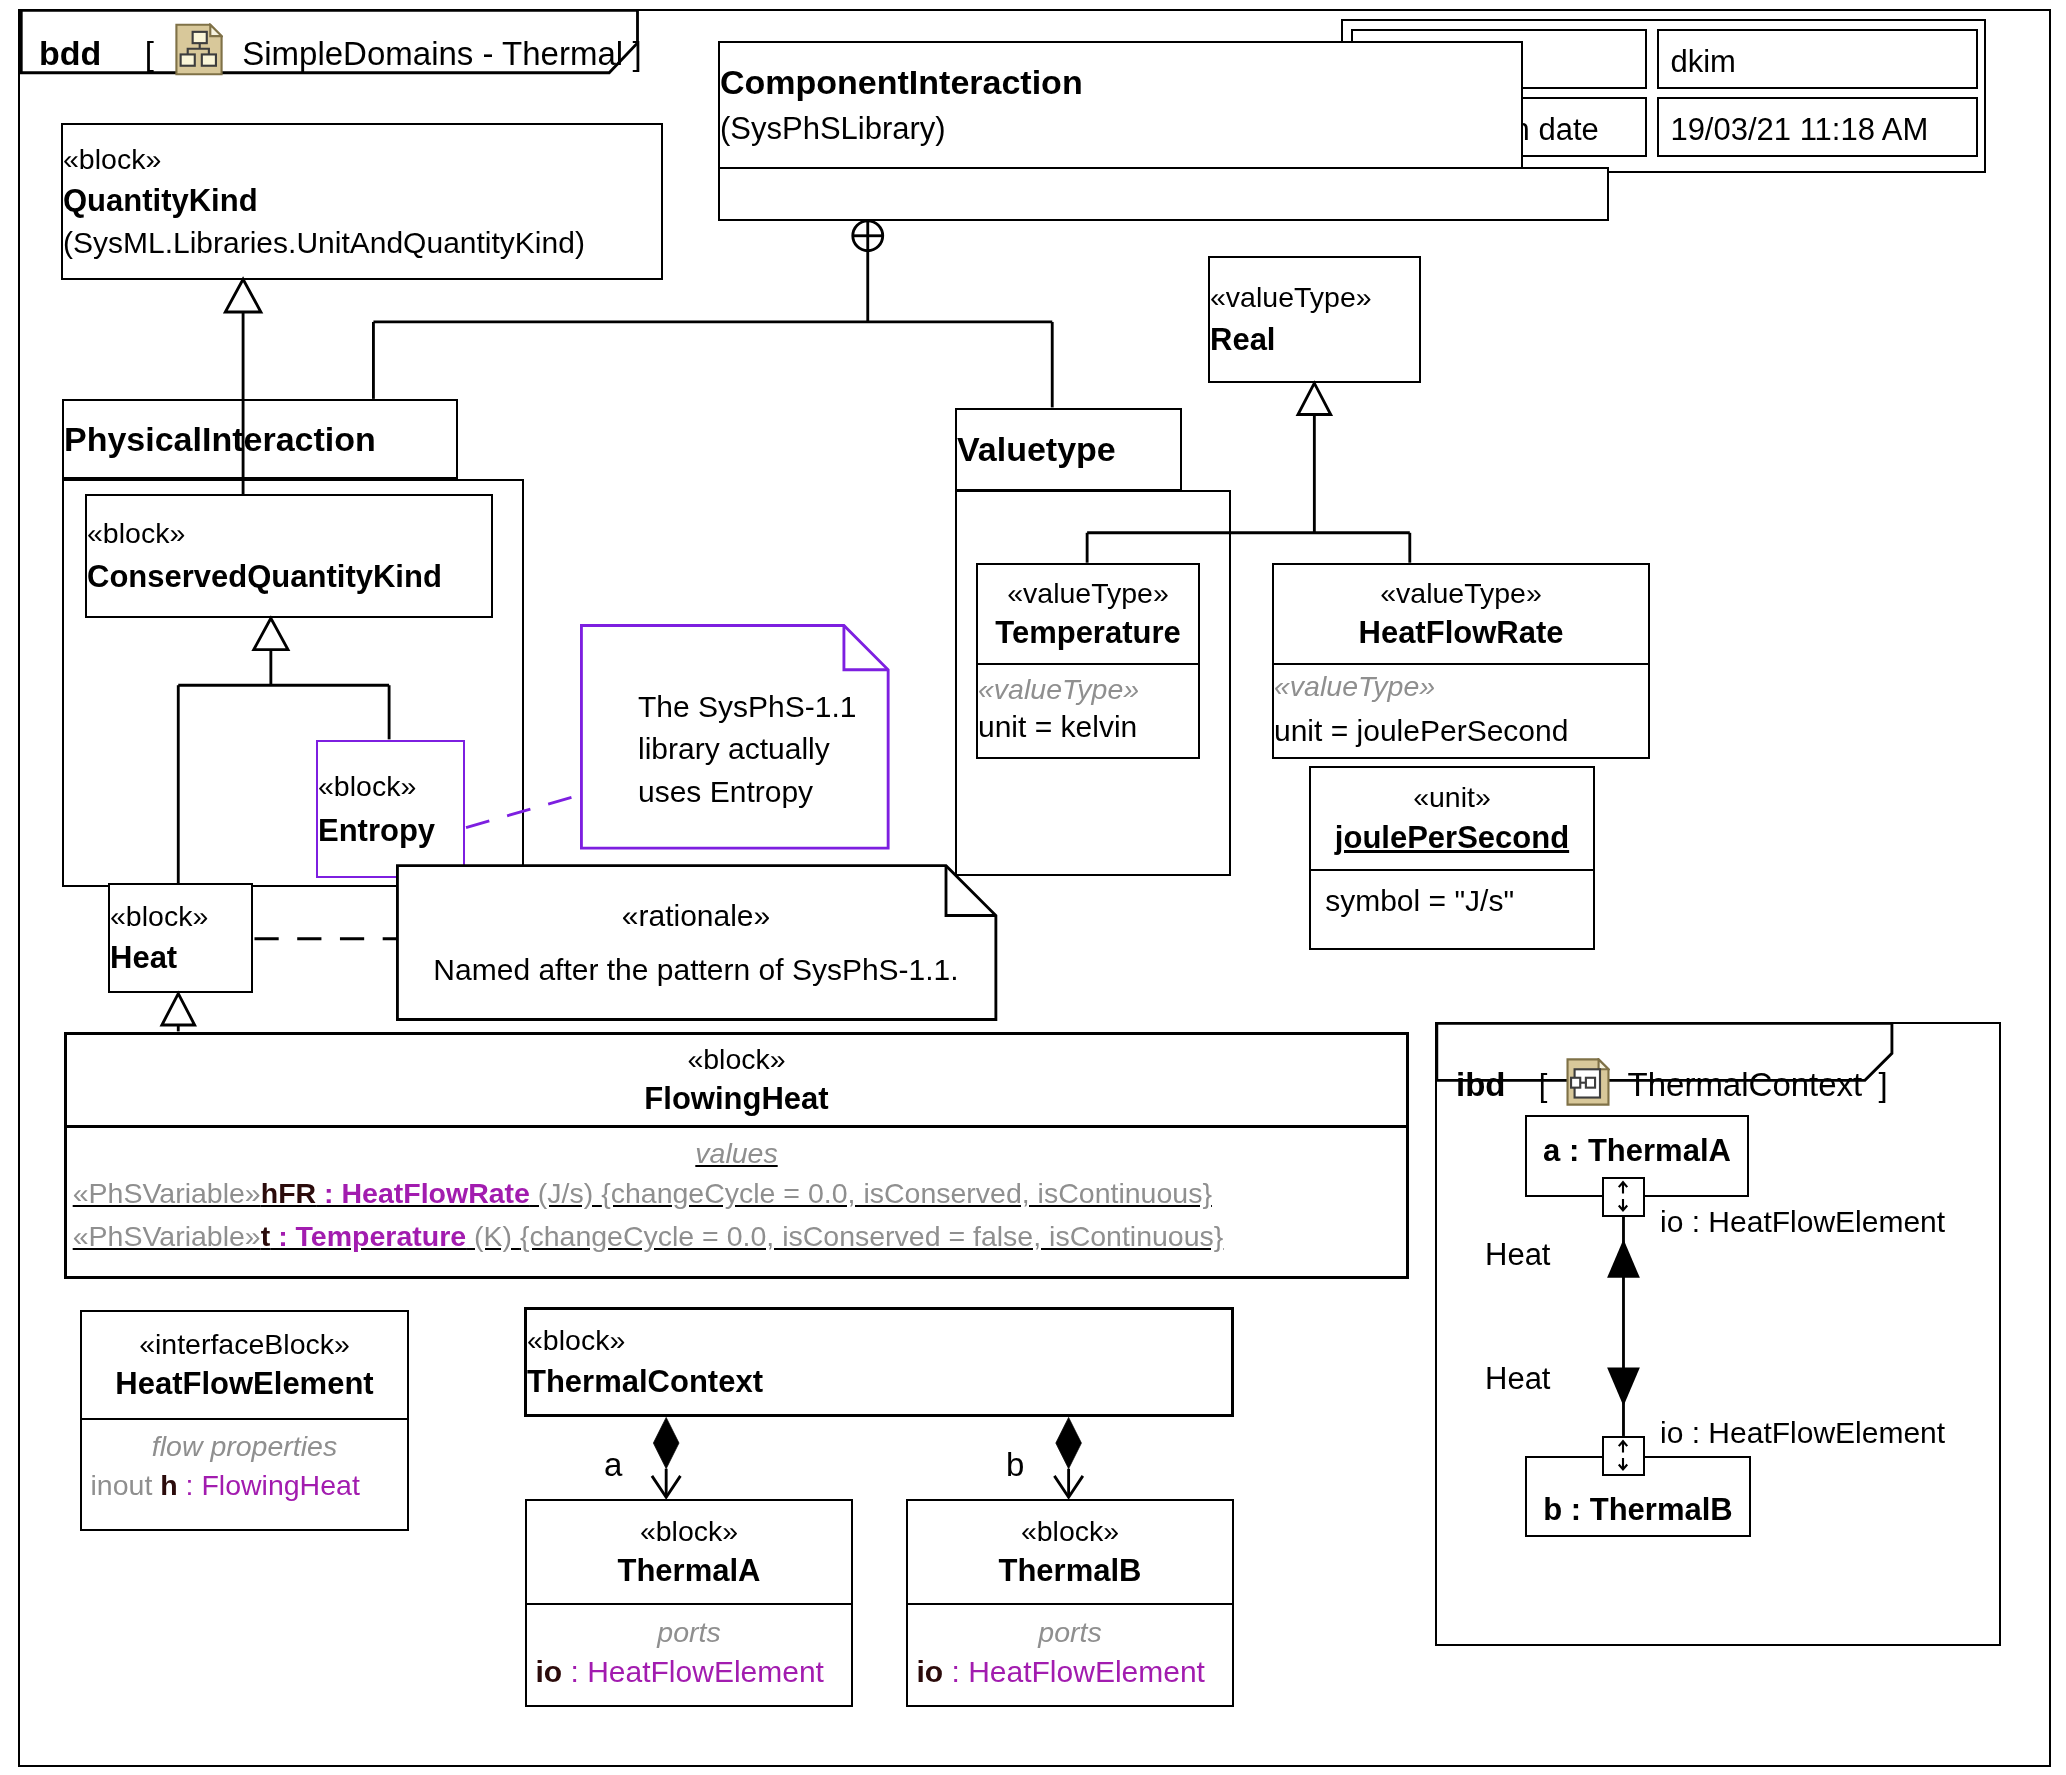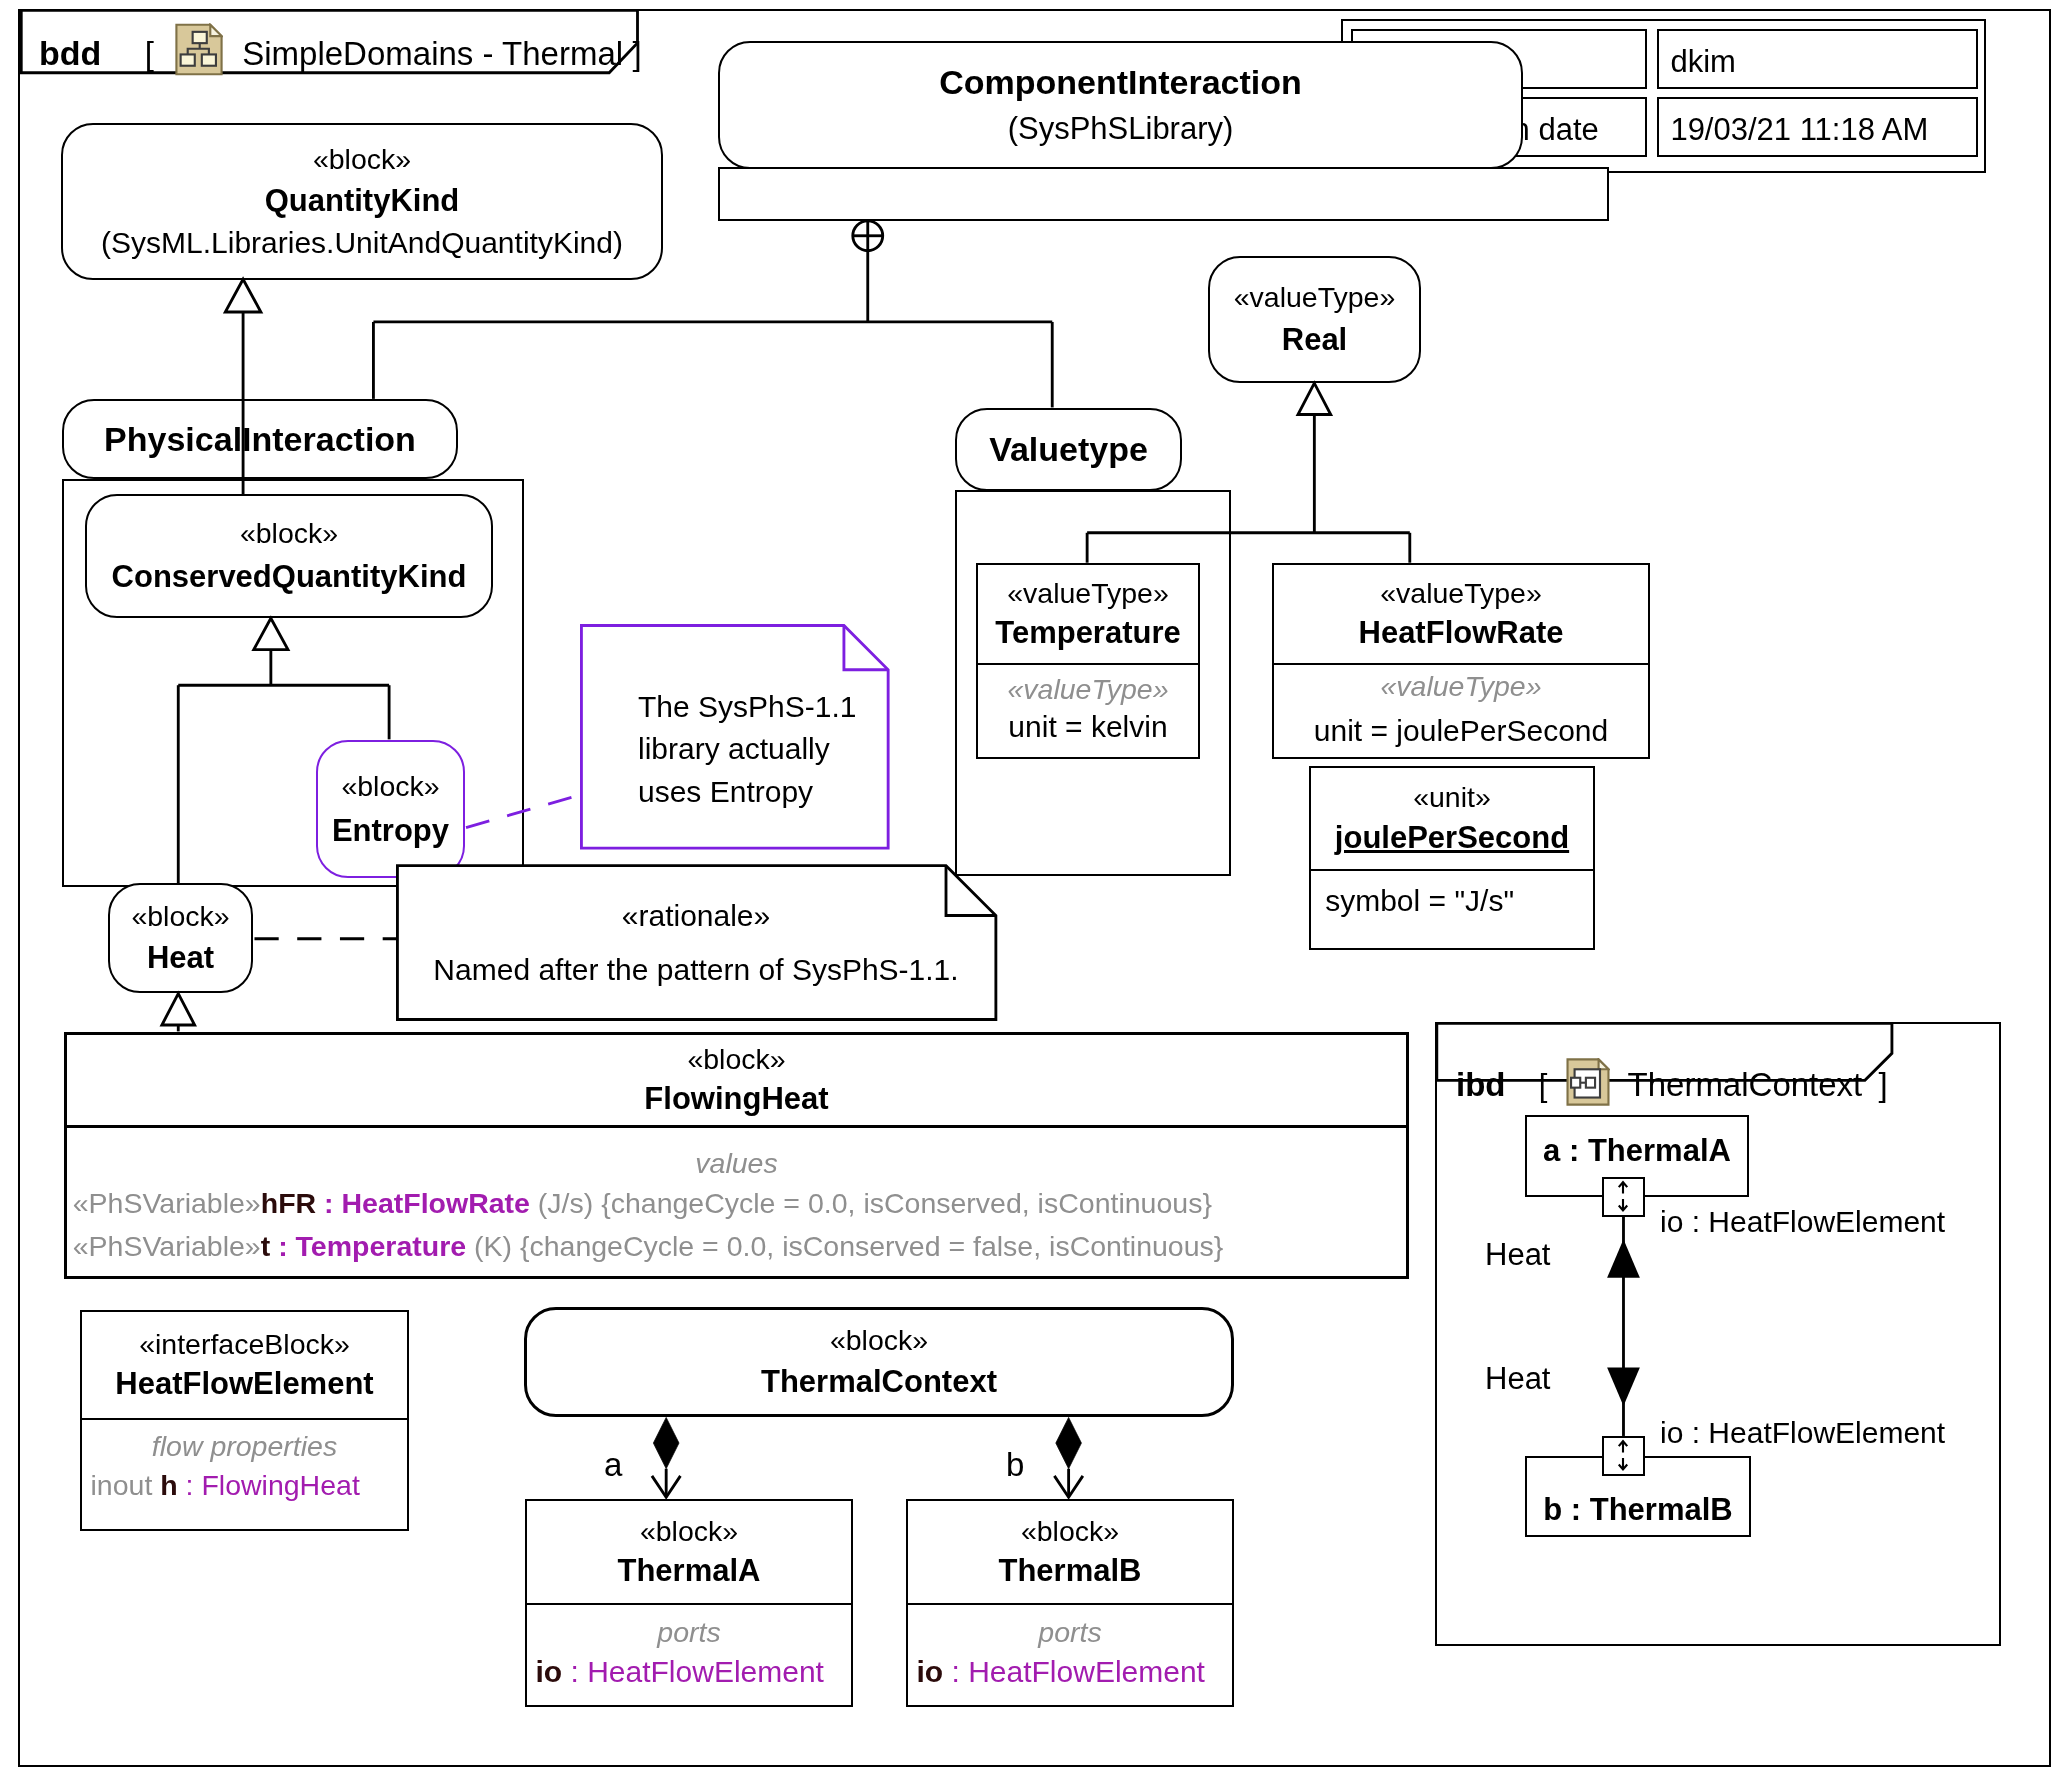--- a/index.html
+++ b/index.html
@@ -8,21 +8,21 @@
   .box{position:absolute;background:#fff;border:2.8px solid #000;box-sizing:border-box;}
   .t{position:absolute;white-space:nowrap;line-height:1.15;}
   .ctr{text-align:center;}
   .b{font-weight:bold;}
   .i{font-style:italic;}
   .gray{color:#8f8f8f;}
   .dkgray{color:#a21caf;}
   .maroon{color:#2b0b0b;font-weight:bold;}
   .cmp-title{border-bottom:2.8px solid #000;box-sizing:border-box;display:flex;
              flex-direction:column;align-items:center;justify-content:center;}
-  .stack{display:flex;flex-direction:column;align-items:center;justify-content:center;border-radius:32px;}
+  .stack{display:flex;flex-direction:column;justify-content:center;}
   svg{position:absolute;left:0;top:0;}
   .lay{pointer-events:none;}
   .port{position:absolute;background:#fff;border:2.1px solid #000;box-sizing:border-box;z-index:6;}
   .f40{font-size:28.5px;} .f42{font-size:30px;} .f44{font-size:31px;} .f46{font-size:33px;} .f48{font-size:34px;}
 </style>
 </head>
 <body>
 
 <div id="canvas">
 
@@ -149,21 +149,21 @@
     <div style="padding:13px 0 0 14.2px;">
       <span class="f42">symbol = "J/s"</span>
     </div>
   </div>
 
   <div class="box" style="left:64px;top:1032px;width:1345px;height:247px;border-width:3.6px;">
     <div class="cmp-title" style="height:93px;border-bottom-width:3.6px;">
       <div class="f40">«block»</div>
       <div class="f44 b" style="margin-top:5.7px;">FlowingHeat</div>
     </div>
-    <div style="padding-top:19px;">
+    <div style="padding-top:9px;text-decoration:underline;">
       <div class="f40 i gray ctr">values</div>
       <div class="f40" style="padding-left:5.7px;margin-top:7.1px;white-space:nowrap;">
         <span class="gray">«PhSVariable»</span><span class="maroon">hFR</span><span class="dkgray b"> : HeatFlowRate</span><span class="gray"> (J/s) </span><span class="gray">{changeCycle = 0.0, isConserved, isContinuous}</span>
       </div>
       <div class="f40" style="padding-left:5.7px;margin-top:10px;white-space:nowrap;">
         <span class="gray">«PhSVariable»</span><span class="maroon">t</span><span class="dkgray b"> : Temperature</span><span class="gray"> (K) </span><span class="gray">{changeCycle = 0.0, isConserved = false, isContinuous}</span>
       </div>
     </div>
   </div>
 

